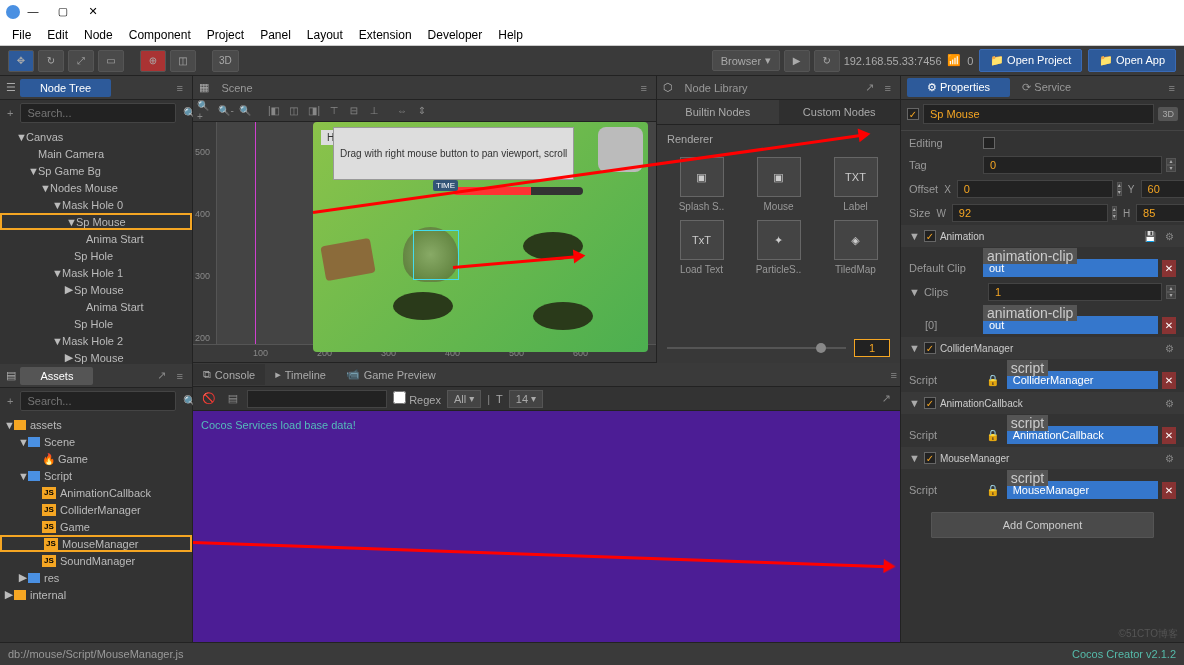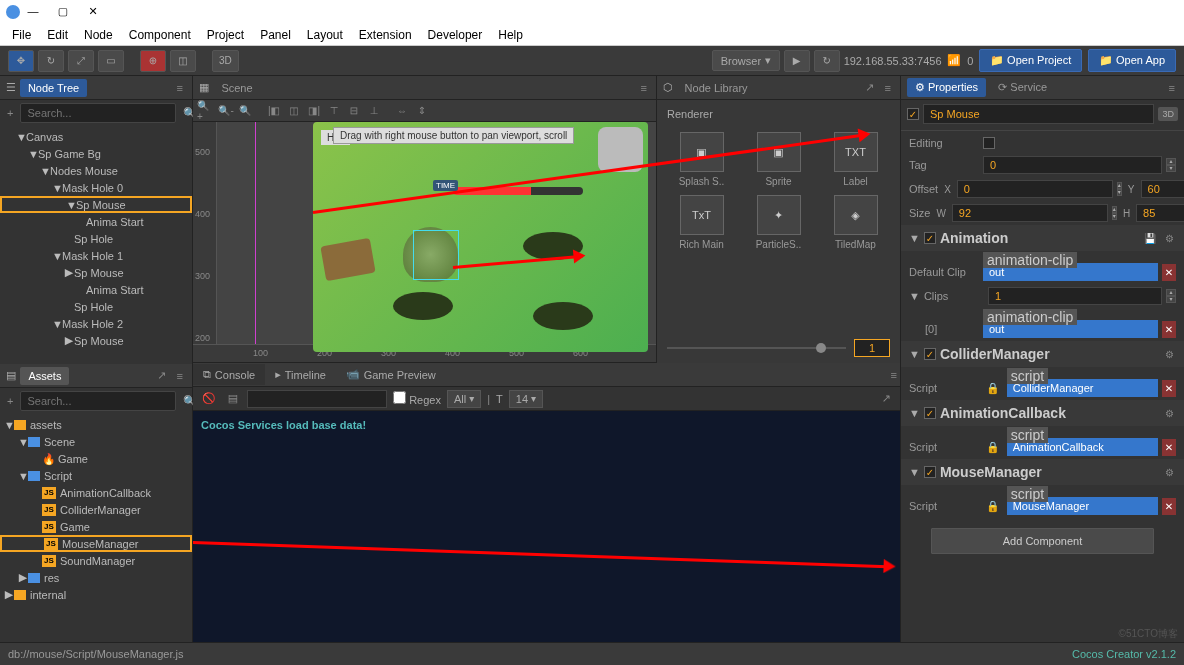--- a/index.html
+++ b/index.html
@@ -21,21 +21,21 @@
 .toolbar-right { margin-left: auto; display: flex; align-items: center; gap: 6px; }
 .ip { color: #aaa; font-size: 11px; }
 .primary-btn { background: #2d5a9a; border: 1px solid #3a6ab5; padding: 4px 10px; border-radius: 2px; color: #fff; cursor: pointer; font-size: 11px; }
 
 .main { display: flex; height: 566px; }
 .col-left { width: 193px; display: flex; flex-direction: column; border-right: 1px solid #222; }
 .col-mid { width: 707px; display: flex; flex-direction: column; }
 .col-right { width: 284px; display: flex; flex-direction: column; border-left: 1px solid #222; }
 
 .panel-header { height: 24px; background: #3a3a3a; display: flex; align-items: center; padding: 0 6px; border-bottom: 1px solid #222; gap: 4px; }
-.panel-tab { background: #2d5a9a; padding: 3px 8px; border-radius: 2px; color: #fff; font-size: 11px; }
+.panel-tab { background: #2d5a9a; padding: 3px 20px; border-radius: 2px; color: #fff; font-size: 11px; }
 .panel-tab-inactive { padding: 3px 8px; color: #999; font-size: 11px; cursor: pointer; }
 .panel-icon { cursor: pointer; padding: 0 3px; color: #888; }
 
 .search-row { height: 26px; display: flex; align-items: center; padding: 0 4px; gap: 4px; background: #333; }
 .search-input { flex: 1; background: #222; border: 1px solid #444; border-radius: 2px; padding: 3px 6px; color: #aaa; font-size: 11px; }
 
 .tree { flex: 1; overflow: auto; background: #333; padding: 2px 0; }
 .tree-item { height: 17px; display: flex; align-items: center; padding-left: 4px; cursor: pointer; color: #bbb; font-size: 11px; white-space: nowrap; }
 .tree-item.hl { border: 2px solid #f5a623; }
 .tree-arrow { width: 10px; display: inline-block; text-align: center; }
@@ -46,21 +46,21 @@
 
 .scene-area { height: 287px; display: flex; flex-direction: column; border-bottom: 1px solid #222; position: relative; }
 .scene-toolbar { height: 22px; background: #3a3a3a; display: flex; align-items: center; padding: 0 4px; gap: 2px; border-bottom: 1px solid #222; }
 .scene-tool { width: 18px; height: 18px; display: flex; align-items: center; justify-content: center; cursor: pointer; color: #888; font-size: 10px; }
 .scene-viewport { flex: 1; background: #444; position: relative; overflow: hidden; }
 .ruler-v { position: absolute; left: 0; top: 0; bottom: 0; width: 24px; background: #3a3a3a; border-right: 1px solid #555; }
 .ruler-h { position: absolute; left: 0; right: 0; bottom: 0; height: 18px; background: #3a3a3a; border-top: 1px solid #555; }
 .ruler-tick { position: absolute; color: #888; font-size: 9px; }
 .game-canvas { position: absolute; left: 120px; top: 0; width: 335px; height: 230px; background: linear-gradient(135deg, #8bc34a, #4caf50); border-radius: 4px; overflow: hidden; }
 .purple-line { position: absolute; left: 62px; top: 0; bottom: 18px; width: 1px; background: #d040d0; }
-.hint-box { position: absolute; left: 140px; top: 5px; background: #ddd; color: #333; padding: 2px 6px; font-size: 10px; border: 1px solid #999; }
+.hint-box { position: absolute; left: 140px; top: 5px; background: #ddd; color: #333; padding: 20px 6px; font-size: 10px; border: 1px solid #999; }
 .selection-box { position: absolute; border: 1px solid #4de; left: 220px; top: 108px; width: 46px; height: 50px; }
 .arrow-red { position: absolute; background: red; height: 3px; }
 .arrow-red::after { content: ''; position: absolute; right: -10px; top: -6px; border: 7px solid transparent; border-left: 12px solid red; }
 
 .nodelib { position: absolute; right: 0; top: 0; width: 244px; height: 287px; background: #383838; border-left: 1px solid #222; display: flex; flex-direction: column; }
 .nodelib-tabs { display: flex; border-bottom: 1px solid #222; }
 .nodelib-tab { flex: 1; text-align: center; padding: 6px 0; background: #2f2f2f; cursor: pointer; font-size: 11px; }
 .nodelib-tab.active { background: #3a3a3a; }
 .nodelib-section { padding: 8px 10px; color: #aaa; font-size: 11px; }
 .nodelib-grid { display: grid; grid-template-columns: repeat(3, 1fr); gap: 8px; padding: 4px 10px; }
@@ -72,39 +72,39 @@
 .slider-thumb { position: absolute; right: 20px; top: -4px; width: 10px; height: 10px; border-radius: 50%; background: #888; }
 .slider-val { width: 36px; background: #222; border: 1px solid #f5a623; text-align: center; padding: 2px; color: #f5a623; }
 
 .console-area { flex: 1; display: flex; flex-direction: column; }
 .console-tabs { height: 24px; background: #3a3a3a; display: flex; align-items: center; border-bottom: 1px solid #222; }
 .console-tab { padding: 4px 10px; color: #aaa; cursor: pointer; font-size: 11px; display: flex; align-items: center; gap: 4px; }
 .console-tab.active { background: #333; }
 .console-toolbar { height: 24px; background: #333; display: flex; align-items: center; padding: 0 6px; gap: 6px; border-bottom: 1px solid #222; }
 .console-input { background: #222; border: 1px solid #444; padding: 2px 6px; color: #aaa; width: 140px; font-size: 11px; }
 .console-combo { background: #444; border: 1px solid #555; padding: 2px 6px; color: #aaa; font-size: 10px; display: flex; gap: 3px; }
-.console-body { flex: 1; background: #0f172a; padding: 8px; font-family: monospace; color: #5bb; font-size: 11px; position: relative; font-weight: bold; }
+.console-body { flex: 1; background: #4c1d95; padding: 8px; font-family: monospace; color: #5bb; font-size: 11px; position: relative; }
 
 .props { flex: 1; overflow-y: auto; background: #333; }
 .prop-name-row { display: flex; align-items: center; padding: 4px 6px; gap: 4px; }
 .checkbox { width: 12px; height: 12px; background: #222; border: 1px solid #666; display: inline-flex; align-items: center; justify-content: center; }
 .checkbox.checked::after { content: '✓'; color: #f5a623; font-size: 10px; }
 .name-input { flex: 1; background: #222; border: 1px solid #444; padding: 3px 6px; color: #f5a623; font-size: 11px; }
 .badge-3d { background: #555; padding: 2px 4px; font-size: 9px; border-radius: 2px; }
 .divider { height: 1px; background: #444; margin: 2px 0; }
 
 .prop-row { display: flex; align-items: center; padding: 3px 8px; gap: 4px; min-height: 20px; }
 .prop-label { width: 70px; color: #999; font-size: 11px; }
 .prop-val { flex: 1; background: #222; border: 1px solid #444; padding: 2px 6px; color: #f5a623; font-size: 11px; }
 .prop-xy { color: #999; font-size: 10px; margin: 0 2px; }
 .spinner { width: 10px; display: flex; flex-direction: column; }
 .spinner div { height: 7px; background: #444; border: 1px solid #555; font-size: 6px; text-align: center; line-height: 5px; cursor: pointer; }
 
 .comp-header { display: flex; align-items: center; padding: 5px 8px; background: #393939; gap: 4px; }
-.comp-title { flex: 1; font-weight: bold; color: #ccc; font-size: 14px; }
+.comp-title { flex: 1; font-weight: normal; color: #ccc; font-size: 10px; }
 .comp-icon { cursor: pointer; color: #888; padding: 0 2px; font-size: 10px; }
 
 .clip-box { background: #3577cc; color: #fff; padding: 3px 6px; font-size: 11px; flex: 1; position: relative; }
 .clip-tag { position: absolute; top: -11px; left: 0; background: #555; color: #ccc; font-size: 14px; padding: 0px 4px; }
 .clip-del { background: #833; width: 14px; text-align: center; cursor: pointer; color: #fff; font-size: 10px; padding: 3px 0; }
 .lock-icon { color: #888; padding: 0 3px; }
 
 .add-comp { margin: 10px 30px; background: #4a4a4a; border: 1px solid #555; padding: 6px; text-align: center; cursor: pointer; color: #ccc; border-radius: 1px; font-size: 11px; }
 
 .statusbar { height: 23px; background: #3a3a3a; display: flex; align-items: center; padding: 0 8px; color: #999; border-top: 1px solid #222; font-size: 11px; }
@@ -176,20 +176,21 @@
     </div>
     <div class="search-row">
       <span class="panel-icon">+</span>
       <input class="search-input" placeholder="Search..." style="">
       <span class="panel-icon">🔍</span>
       <span class="panel-icon">⤢</span>
       <span class="panel-icon">↻</span>
     </div>
     <div class="tree" id="node-tree" style="height:238px;flex:none">
         <div class="tree-item" style="padding-left: 16px;"><span class="tree-arrow">▼</span>Canvas</div>
+        <div class="tree-item" style="padding-left: 28px;"><span class="tree-arrow"></span>Main Camera</div>
         <div class="tree-item" style="padding-left: 28px;"><span class="tree-arrow">▼</span>Sp Game Bg</div>
         <div class="tree-item" style="padding-left: 40px;"><span class="tree-arrow">▼</span>Nodes Mouse</div>
         <div class="tree-item" style="padding-left: 52px;"><span class="tree-arrow">▼</span>Mask Hole 0</div>
         <div class="tree-item hl" style="padding-left: 64px;"><span class="tree-arrow">▼</span>Sp Mouse</div>
         <div class="tree-item" style="padding-left: 76px;"><span class="tree-arrow"></span>Anima Start</div>
         <div class="tree-item" style="padding-left: 64px;"><span class="tree-arrow"></span>Sp Hole</div>
         <div class="tree-item" style="padding-left: 52px;"><span class="tree-arrow">▼</span>Mask Hole 1</div>
         <div class="tree-item" style="padding-left: 64px;"><span class="tree-arrow">▶</span>Sp Mouse</div>
         <div class="tree-item" style="padding-left: 76px;"><span class="tree-arrow"></span>Anima Start</div>
         <div class="tree-item" style="padding-left: 64px;"><span class="tree-arrow"></span>Sp Hole</div>
@@ -280,37 +281,41 @@
       </div>
 
       <div class="nodelib">
         <div class="panel-header">
           <span>⬡</span>
           <span class="panel-tab-inactive">Node Library</span>
           <div style="flex:1"></div>
           <span class="panel-icon">↗</span>
           <span class="panel-icon">≡</span>
         </div>
+        <div class="nodelib-tabs">
+          <div class="nodelib-tab active">Builtin Nodes</div>
+          <div class="nodelib-tab">Custom Nodes</div>
+        </div>
         <div class="nodelib-section">Renderer</div>
         <div class="nodelib-grid" id="nodelib-grid">
             <div class="nodelib-item">
               <div class="nodelib-box">▣</div>
               <div class="nodelib-label">Splash S..</div>
             </div>
             <div class="nodelib-item">
               <div class="nodelib-box">▣</div>
-              <div class="nodelib-label">Sprite</div>
+              <div class="nodelib-label">Mouse</div>
             </div>
             <div class="nodelib-item">
               <div class="nodelib-box">TXT</div>
               <div class="nodelib-label">Label</div>
             </div>
             <div class="nodelib-item">
               <div class="nodelib-box">TxT</div>
-              <div class="nodelib-label">Rich Main</div>
+              <div class="nodelib-label">Load Text</div>
             </div>
             <div class="nodelib-item">
               <div class="nodelib-box">✦</div>
               <div class="nodelib-label">ParticleS..</div>
             </div>
             <div class="nodelib-item">
               <div class="nodelib-box">◈</div>
               <div class="nodelib-label">TiledMap</div>
             </div>
           </div>

